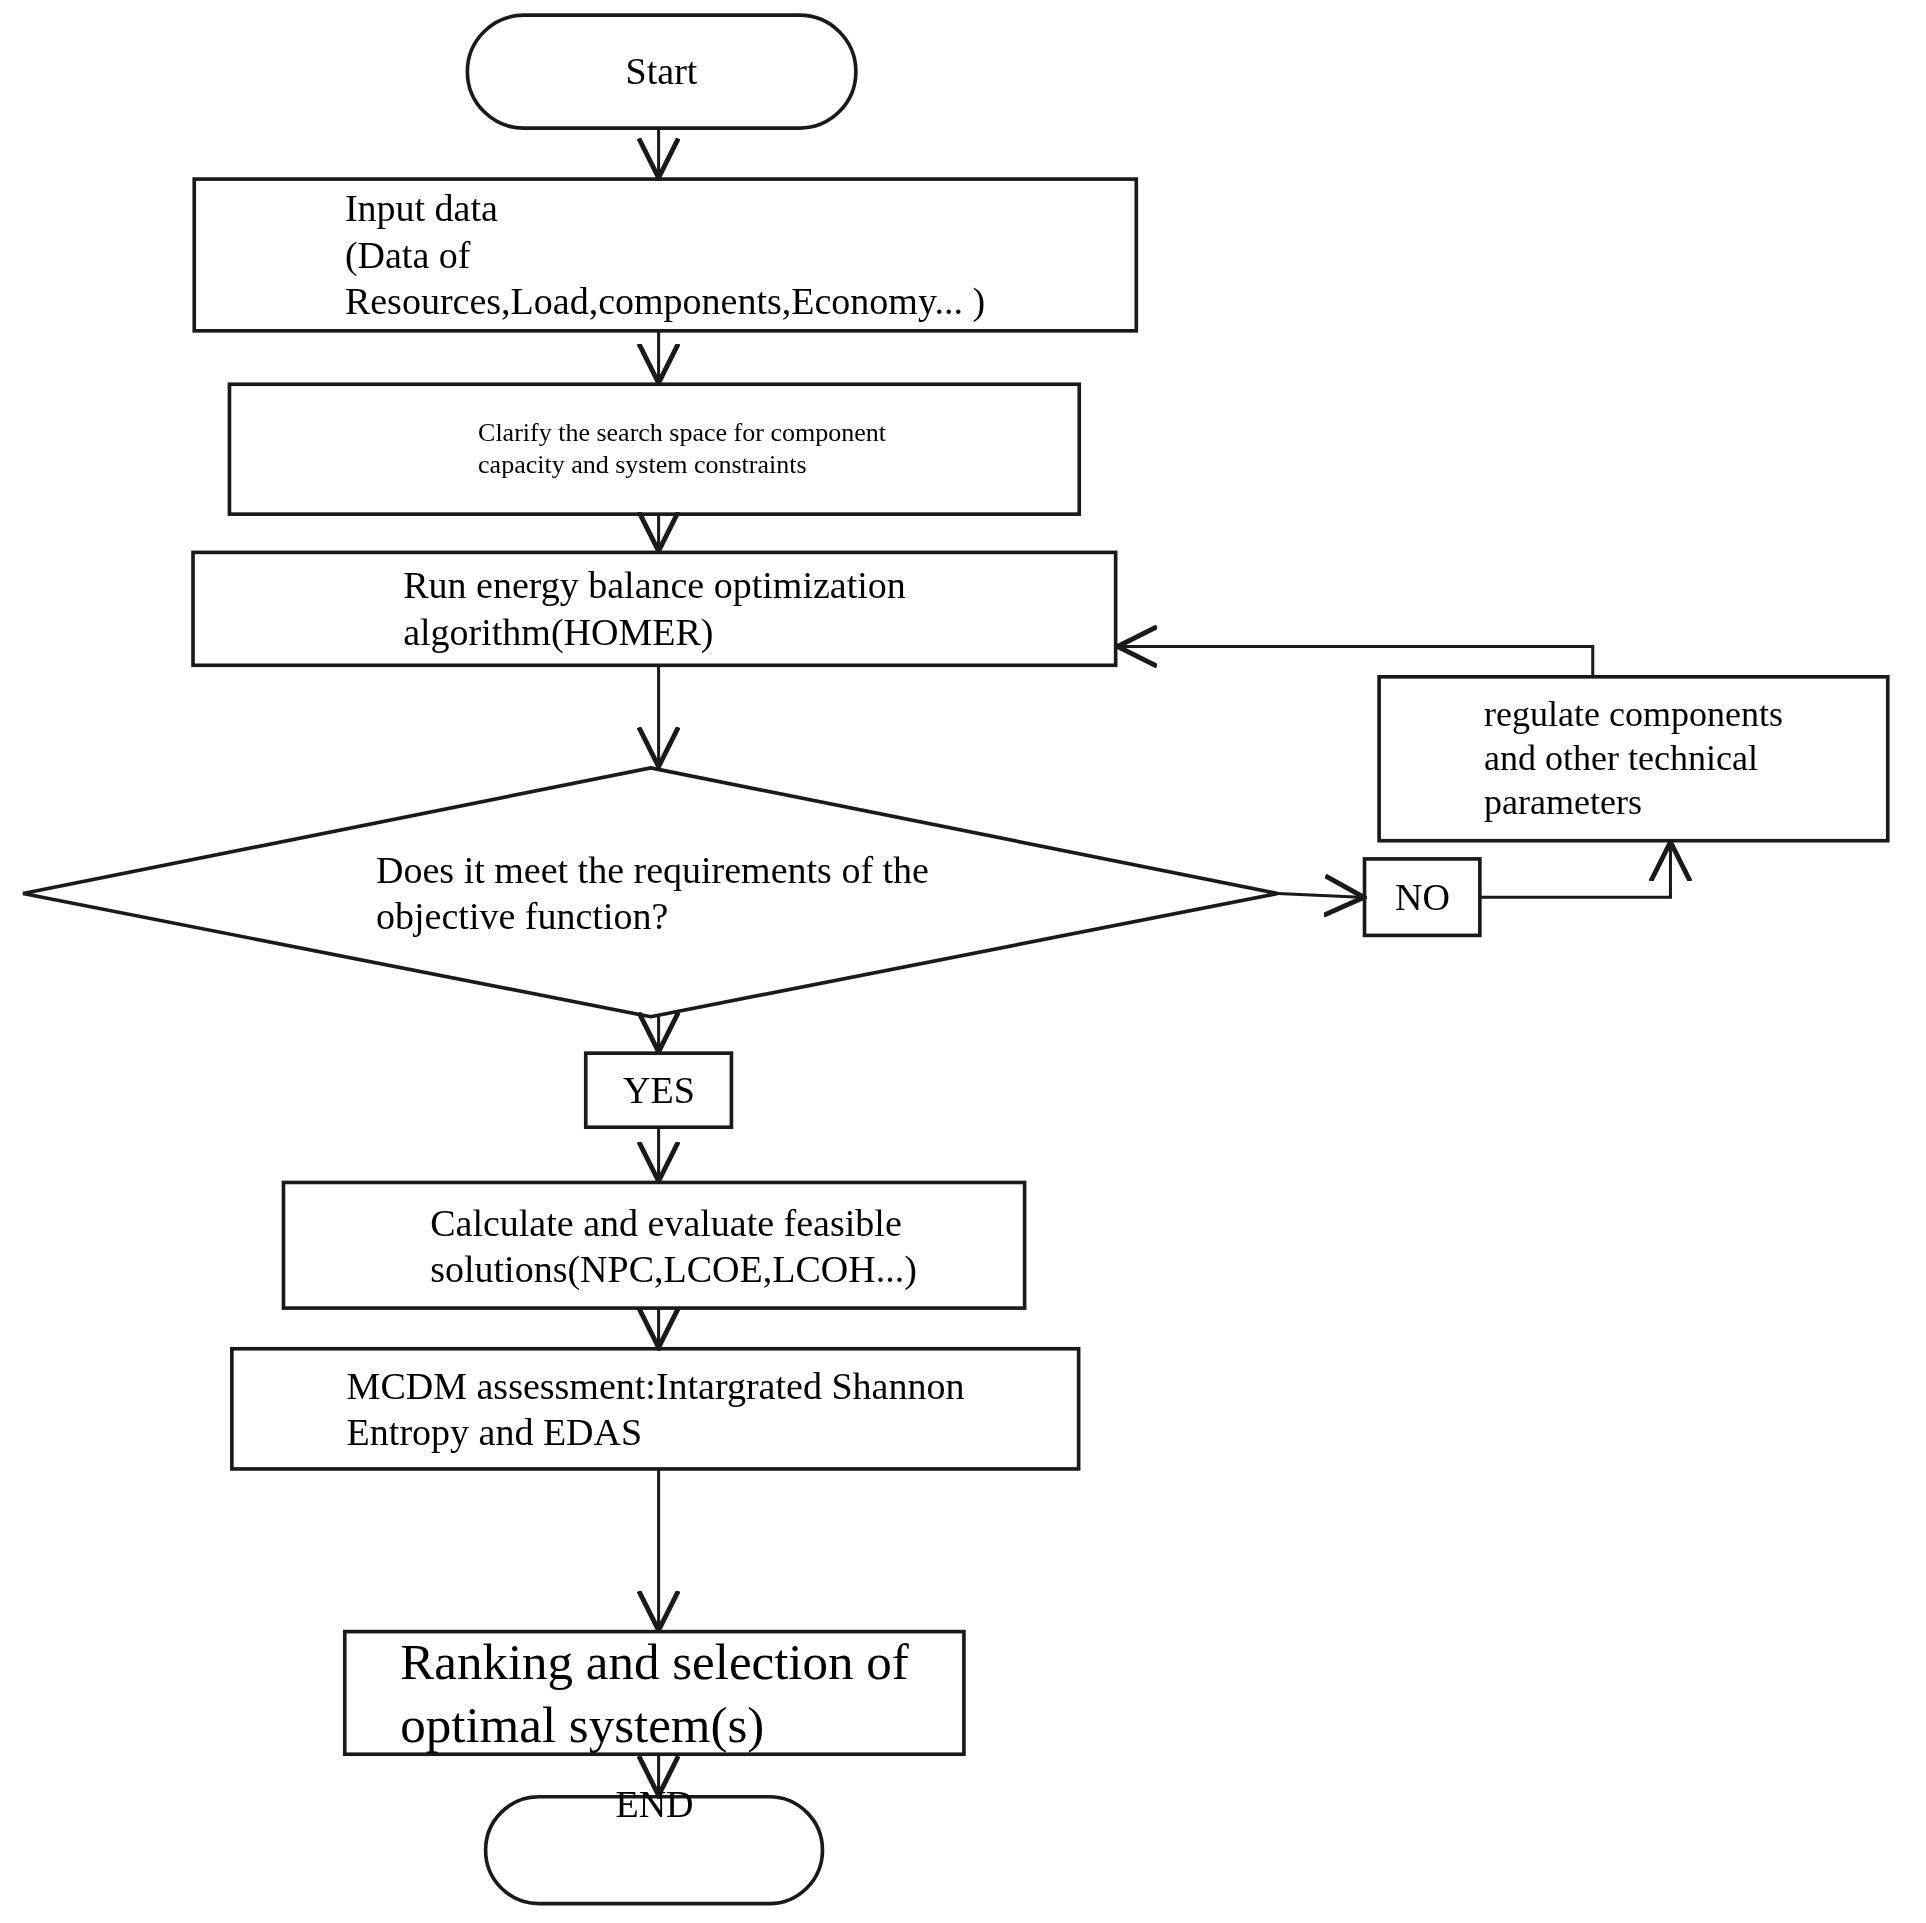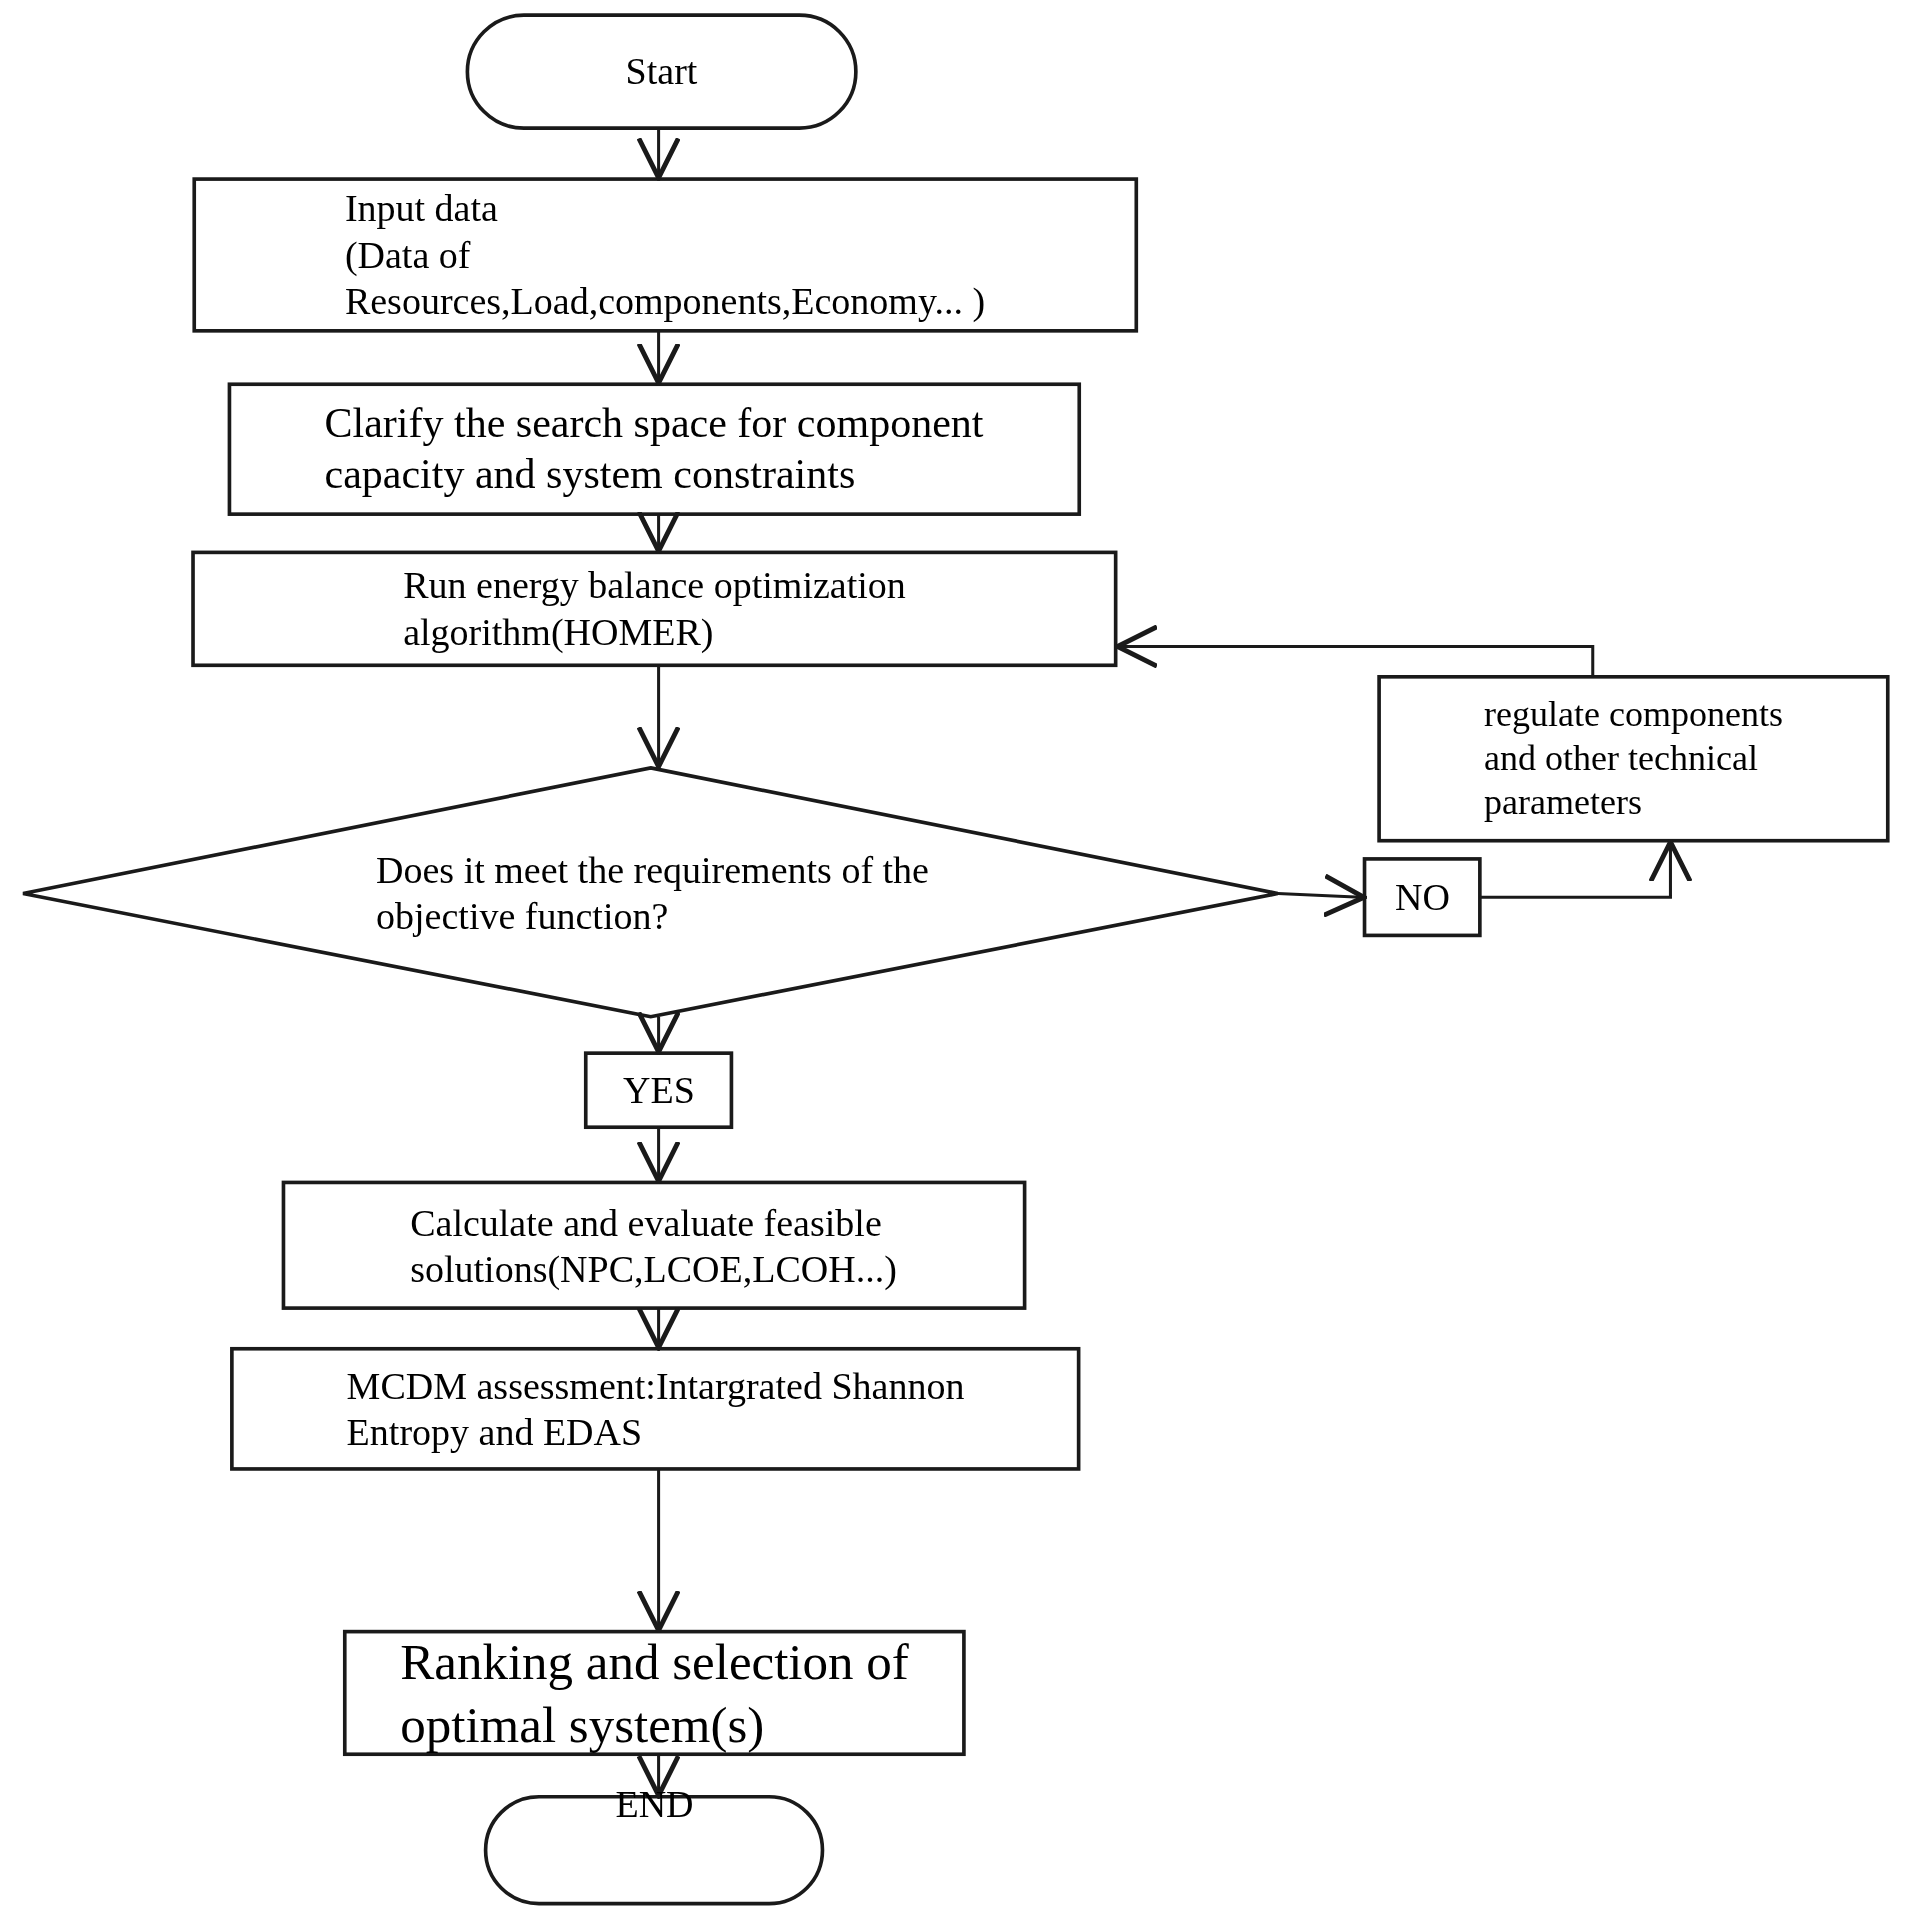--- a/index.html
+++ b/index.html
@@ -30,27 +30,27 @@
     display: flex;
     align-items: center;
     justify-content: center;
     color: #000000;
     line-height: 1.22;
     white-space: pre-line;
     pointer-events: none;
   }
   .t-start   { font-size: 38px; }
   .t-input   { font-size: 38px; }
-  .t-clarify { font-size: 42px; }
+  .t-clarify { font-size: 26px; padding-left: 28px; }
   .t-run     { font-size: 38px; }
   .t-dec     { font-size: 38px; }
   .t-reg     { font-size: 36px; }
   .t-no      { font-size: 38px; }
   .t-yes     { font-size: 38px; }
-  .t-calc    { font-size: 38px; }
+  .t-calc    { font-size: 38px; margin-left: 20px; }
   .t-mcdm    { font-size: 38px; }
   .t-rank    { font-size: 51px; }
   .t-end     { font-size: 38px; }
   .hit {
     position: absolute;
     background: transparent;
   }
 </style>
 </head>
 <body>

